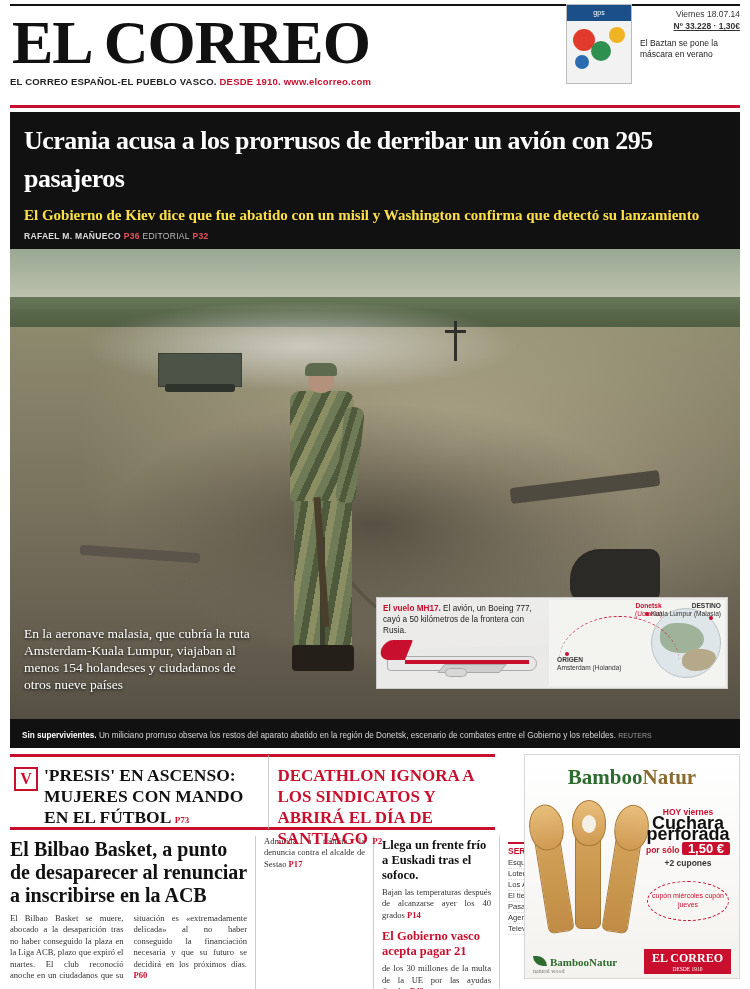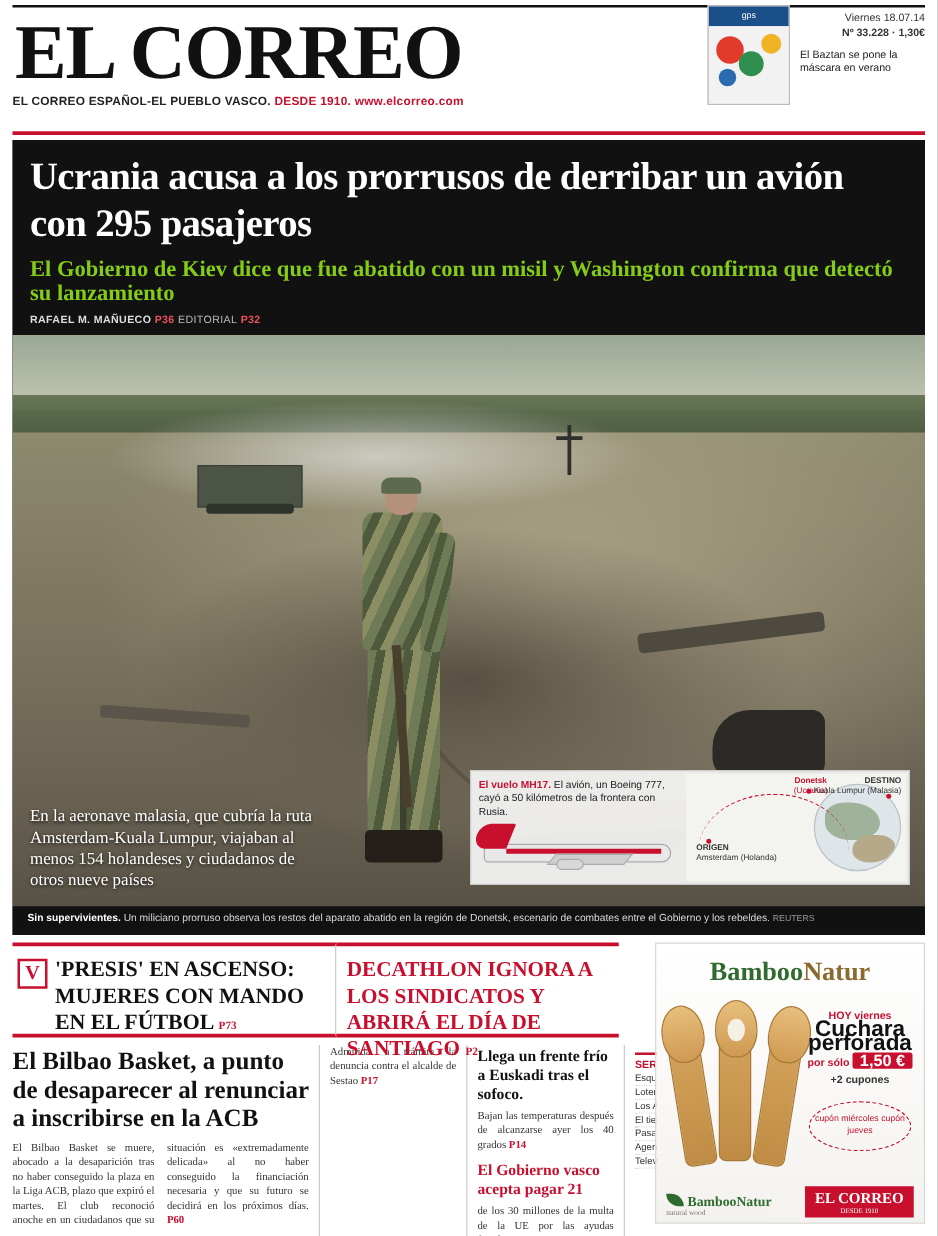--- a/index.html
+++ b/index.html
@@ -48,21 +48,21 @@
   .logo-sub .web { color: #c8102e; }
   .logo-sub .desde { color: #c8102e; }
   .masthead-right {
     position: absolute;
     right: 10px; top: 8px;
     text-align: right;
     font-size: 8.5px;
     color: #333;
     line-height: 12px;
   }
-  .masthead-right .line2 { font-weight: bold; }
+  .masthead-right .line2 { font-weight: bold; text-decoration: underline; }
   .promo-box {
     position: absolute;
     right: 118px; top: 4px;
     width: 66px; height: 80px;
     border: 1px solid #bbb;
     background: #e9e9ea;
     overflow: hidden;
   }
   .promo-box .pb-top {
     height: 16px; background:#1b4f8a;
@@ -101,30 +101,30 @@
     height: 636px;
     overflow: hidden;
   }
   .hero-head {
     padding: 10px 14px 8px 14px;
     background: #111;
   }
   h1.headline {
     font-family: "Liberation Serif", serif;
     font-weight: bold;
-    font-size: 31px;
+    font-size: 26px;
     line-height: 38px;
     margin: 0 0 8px 0;
     letter-spacing: -0.5px;
     color: #fff;
   }
   .subhead {
     font-family: "Liberation Serif", serif;
-    color: #84cc16;
-    font-size: 18px;
+    color: #fde047;
+    font-size: 15px;
     line-height: 19px;
     font-weight: bold;
     margin: 0 0 6px 0;
   }
   .byline {
     font-size: 8.5px;
     font-weight: bold;
     color: #ddd;
     letter-spacing: .3px;
   }

